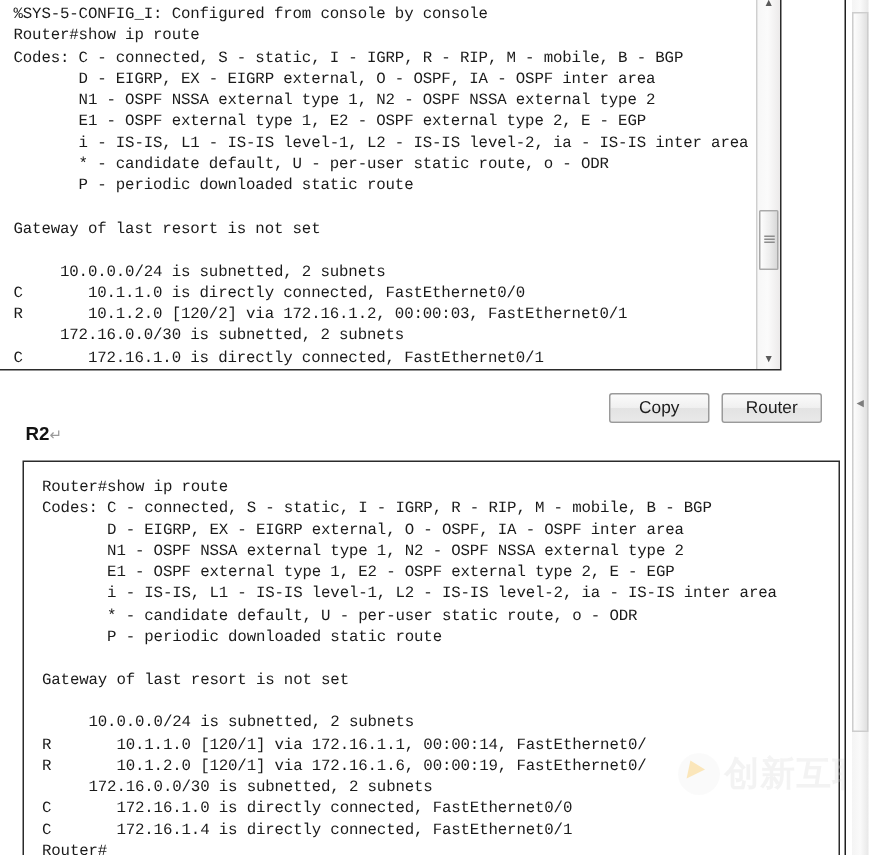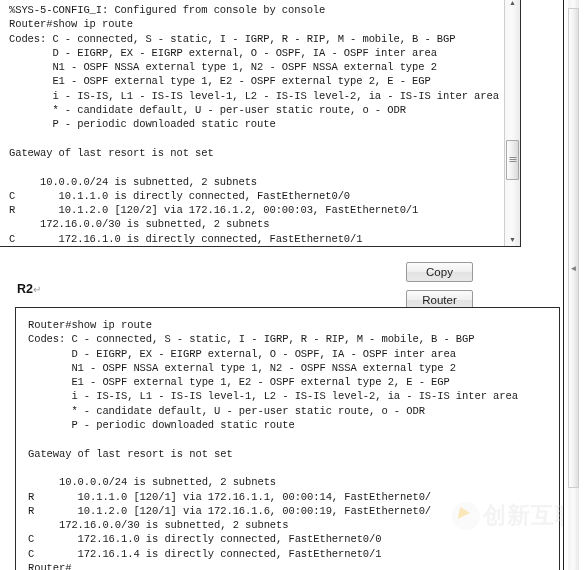--- a/index.html
+++ b/index.html
@@ -99,21 +99,20 @@
   .vscroll-arrow.down { bottom: 0; }
   .vscroll-arrow span { display: block; }
 
   
   .btn-row {
     position: absolute;
     left: 406px;
     top: 262px;
     display: flex;
     gap: 8px;
-    flex-direction: column;
   }
   .btn {
     width: 67px;
     height: 20px;
     background: linear-gradient(to bottom, #fbfbfb 0%, #f0f0f0 48%, #e3e3e3 52%, #e9e9e9 100%);
     border: 1px solid #9a9a9a;
     border-radius: 2px;
     font-family: "Liberation Sans", sans-serif;
     font-size: 11.5px;
     color: #1c1c1c;

